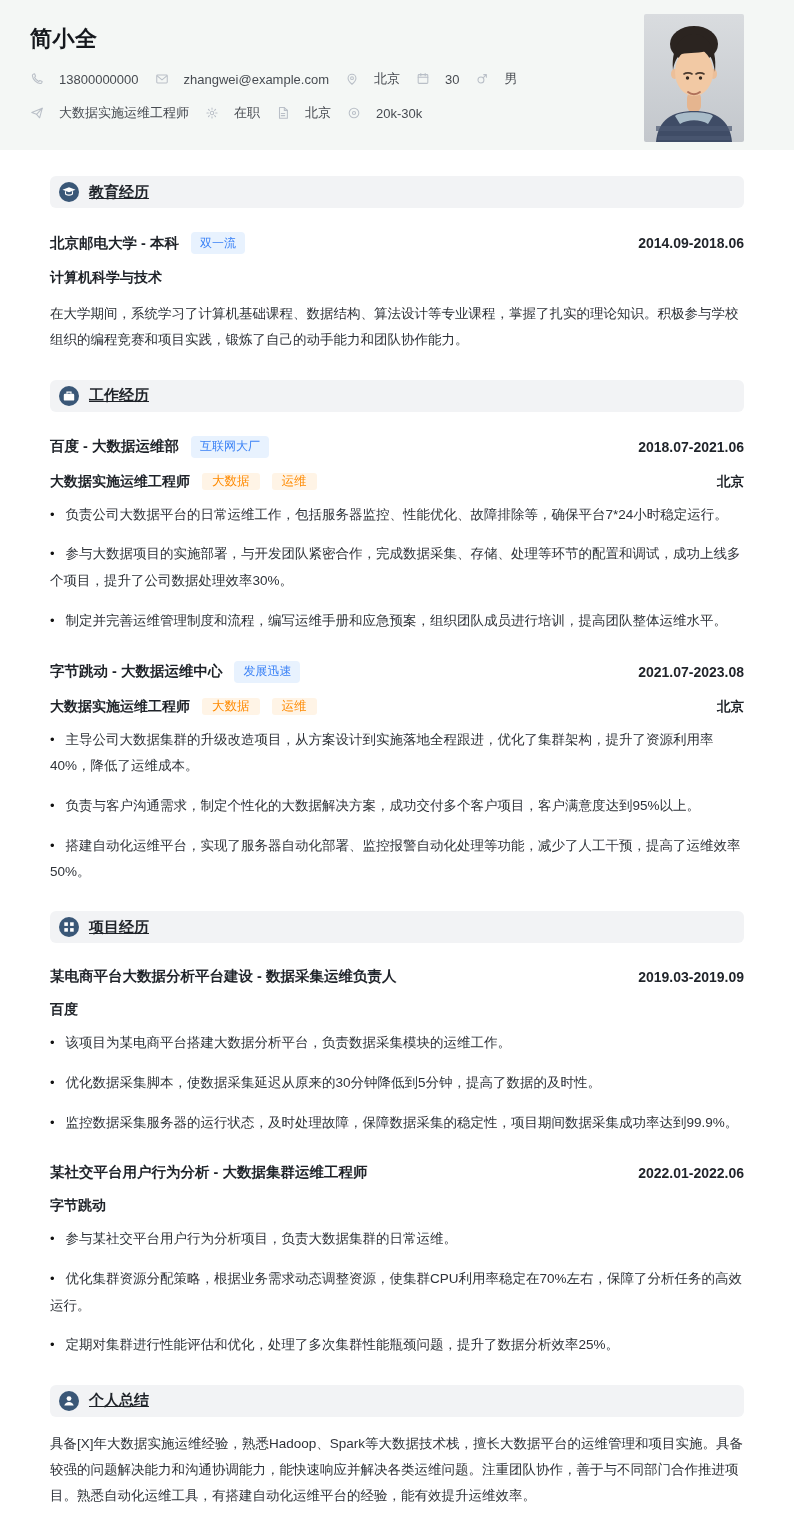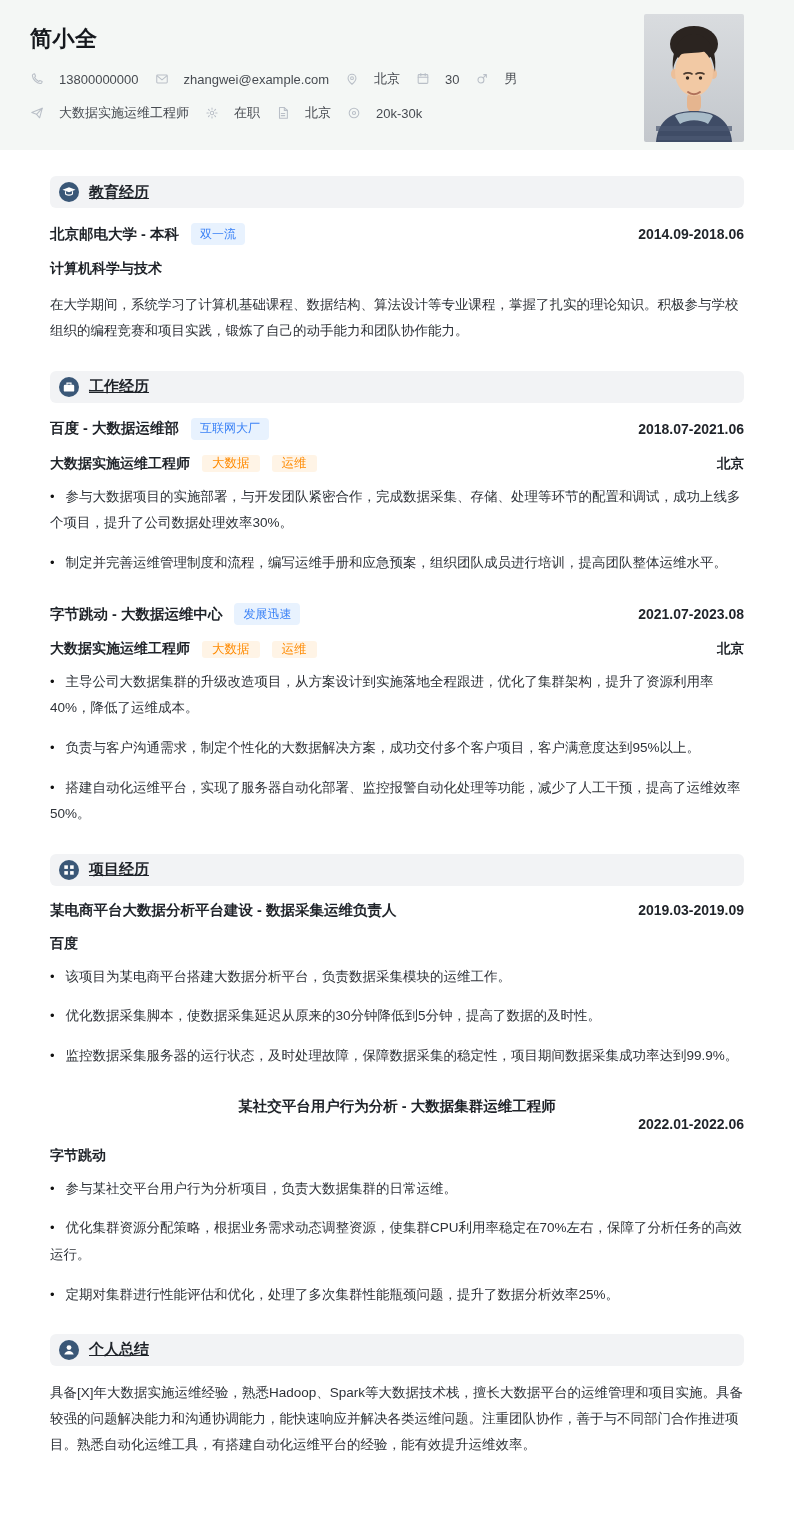--- a/index.html
+++ b/index.html
@@ -14,21 +14,21 @@
   .ci svg{width:14px;height:14px;display:block;}
   .photo{position:absolute;right:50px;top:14px;width:100px;height:128px;border-radius:2px;overflow:hidden;}
 
   
   .content{padding:0 50px 26px;}
   .section-bar{display:flex;align-items:center;gap:10px;background:var(--section_bar_bg,#f2f3f5);border-radius:6px;height:32px;padding:0 9px;margin-top:26px;text-decoration:underline;}
   .sicon{width:20px;height:20px;border-radius:50%;background:var(--section_icon_bg,#3a5777);flex:0 0 20px;display:flex;align-items:center;justify-content:center;}
   .sicon svg{width:20px;height:20px;display:block;}
   .section-title{font-size:15px;font-weight:700;color:#1f2329;}
 
-  .entry-head{display:flex;align-items:center;margin-top:15px;}
+  .entry-head{display:flex;align-items:center;margin-top:24px;}
   .entry-title{font-size:14.5px;font-weight:700;color:#1f2329;}
   .badge-blue{margin-left:12px;background:var(--blue_badge_bg,#e8f2fe);color:var(--blue_badge_text,#3b82f6);font-size:12px;padding:2.5px 9px;border-radius:4px;}
   .entry-date{margin-left:auto;font-size:14px;font-weight:700;color:#1f2329;}
   .entry-sub{display:flex;align-items:center;margin-top:15px;}
   .sub-title{font-size:14px;font-weight:700;color:#1f2329;}
   .tag-orange{margin-left:12px;background:var(--orange_tag_bg,#fff4e6);color:var(--orange_tag_text,#ff8a00);font-size:12.5px;padding:0 10px;border-radius:3px;}
   .sub-right{margin-left:auto;font-size:13.5px;font-weight:700;color:#1f2329;}
 
   .para{font-size:13.5px;color:#2e3238;line-height:1.95;margin-top:14px;}
   .bullet{font-size:13.5px;color:#2e3238;line-height:1.95;margin-top:11px;}
@@ -172,20 +172,21 @@
       <span class="entry-title">百度 - 大数据运维部</span>
       <span class="badge-blue">互联网大厂</span>
       <span class="entry-date">2018.07-2021.06</span>
     </div>
     <div class="entry-sub">
       <span class="sub-title">大数据实施运维工程师</span>
       <span class="tag-orange">大数据</span>
       <span class="tag-orange">运维</span>
       <span class="sub-right">北京</span>
     </div>
+    <p class="bullet"><span class="dot">•</span><span>负责公司大数据平台的日常运维工作，包括服务器监控、性能优化、故障排除等，确保平台7*24小时稳定运行。</span></p>
     <p class="bullet"><span class="dot">•</span><span>参与大数据项目的实施部署，与开发团队紧密合作，完成数据采集、存储、处理等环节的配置和调试，成功上线多个项目，提升了公司数据处理效率30%。</span></p>
     <p class="bullet"><span class="dot">•</span><span>制定并完善运维管理制度和流程，编写运维手册和应急预案，组织团队成员进行培训，提高团队整体运维水平。</span></p>
 
     <div class="entry-head" style="margin-top:27px;">
       <span class="entry-title">字节跳动 - 大数据运维中心</span>
       <span class="badge-blue">发展迅速</span>
       <span class="entry-date">2021.07-2023.08</span>
     </div>
     <div class="entry-sub">
       <span class="sub-title">大数据实施运维工程师</span>
@@ -213,21 +214,21 @@
       <span class="entry-title">某电商平台大数据分析平台建设 - 数据采集运维负责人</span>
       <span class="entry-date">2019.03-2019.09</span>
     </div>
     <div class="entry-sub">
       <span class="sub-title">百度</span>
     </div>
     <p class="bullet"><span class="dot">•</span><span>该项目为某电商平台搭建大数据分析平台，负责数据采集模块的运维工作。</span></p>
     <p class="bullet"><span class="dot">•</span><span>优化数据采集脚本，使数据采集延迟从原来的30分钟降低到5分钟，提高了数据的及时性。</span></p>
     <p class="bullet"><span class="dot">•</span><span>监控数据采集服务器的运行状态，及时处理故障，保障数据采集的稳定性，项目期间数据采集成功率达到99.9%。</span></p>
 
-    <div class="entry-head" style="margin-top:27px;flex-direction:column;">
+    <div class="entry-head" style="margin-top:27px;">
       <span class="entry-title">某社交平台用户行为分析 - 大数据集群运维工程师</span>
       <span class="entry-date">2022.01-2022.06</span>
     </div>
     <div class="entry-sub">
       <span class="sub-title">字节跳动</span>
     </div>
     <p class="bullet"><span class="dot">•</span><span>参与某社交平台用户行为分析项目，负责大数据集群的日常运维。</span></p>
     <p class="bullet"><span class="dot">•</span><span>优化集群资源分配策略，根据业务需求动态调整资源，使集群CPU利用率稳定在70%左右，保障了分析任务的高效运行。</span></p>
     <p class="bullet"><span class="dot">•</span><span>定期对集群进行性能评估和优化，处理了多次集群性能瓶颈问题，提升了数据分析效率25%。</span></p>
 

